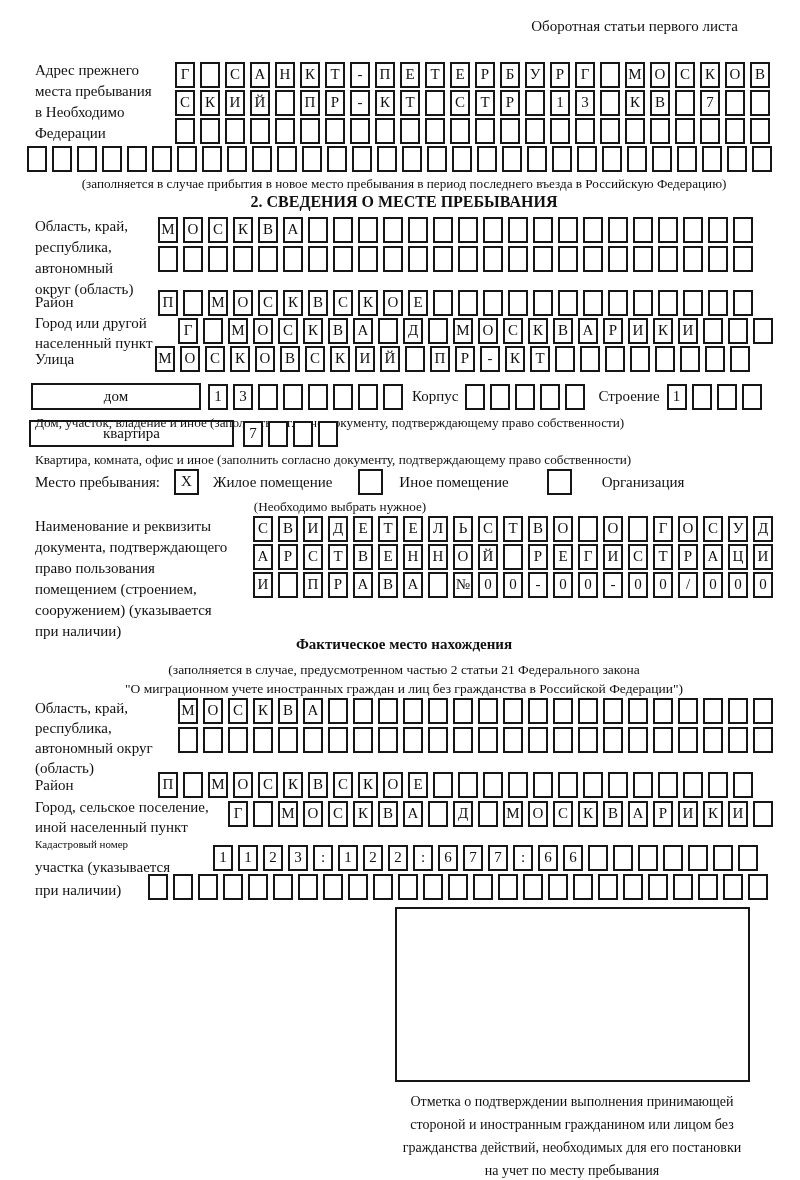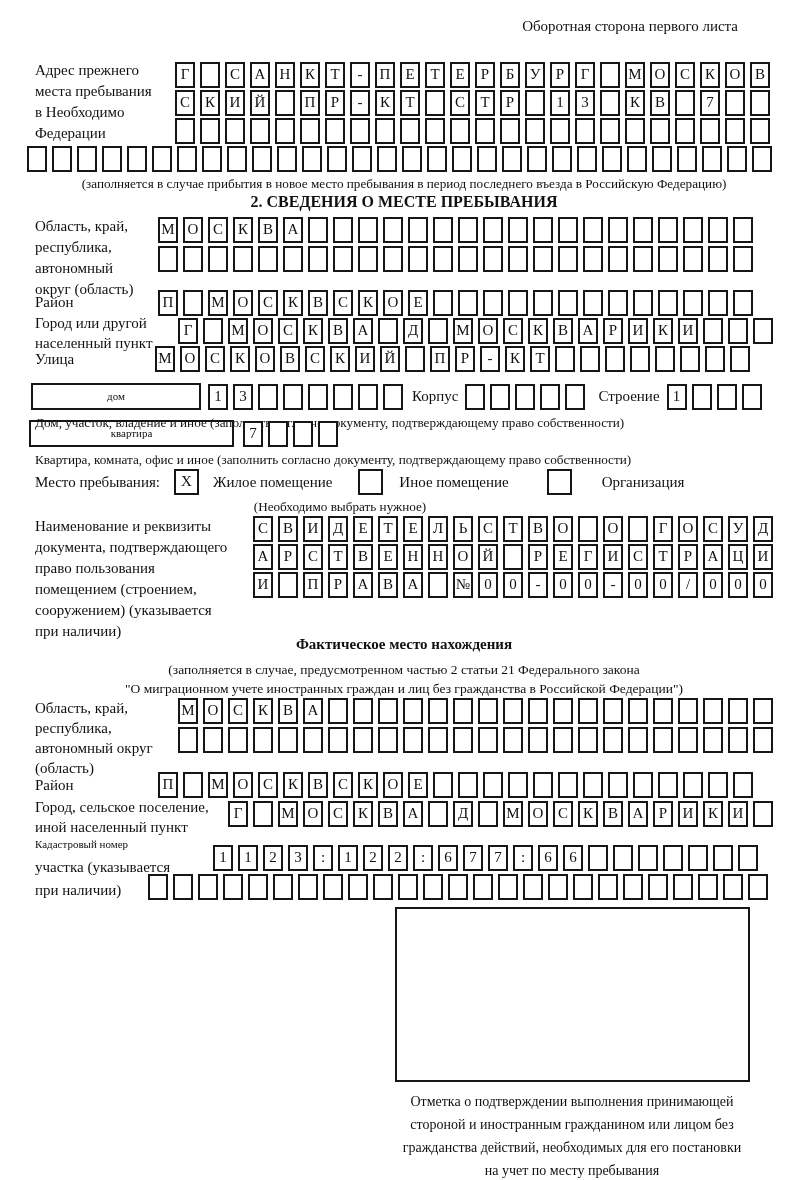--- a/index.html
+++ b/index.html
@@ -8,33 +8,33 @@
   .abs{position:absolute;}
   .cells{display:flex;gap:5px;}
   .cell{flex:none;width:20px;height:26px;border:2px solid #161616;box-sizing:border-box;
         text-align:center;font-size:15px;line-height:21px;background:#fff;}
   .lbl{font-size:15px;line-height:21px;}
   .lbl2{font-size:15px;line-height:20px;}
   .note{font-size:13.2px;line-height:17px;}
   .center{text-align:center;width:800px;left:4px;}
   .bold{font-weight:bold;}
   .wbox{border:2px solid #161616;box-sizing:border-box;height:27px;text-align:center;
-        font-size:11px;line-height:23px;flex:none;}
+        font-size:15px;line-height:23px;flex:none;}
   .inlrow{display:flex;align-items:center;}
   .chk{flex:none;width:25px;height:26px;border:2px solid #161616;box-sizing:border-box;
        text-align:center;font-size:15px;line-height:21px;}
   .stamp{border:2px solid #161616;box-sizing:border-box;background:#fff;}
   .capline{font-size:14px;line-height:23px;text-align:center;}
 </style>
 </head>
 <body>
 
 <div class="page">
 
-  <div class="abs lbl" style="top:16px;right:62px;">Оборотная сторона первого листа</div>
+  <div class="abs lbl" style="top:16px;right:62px;">Оборотная статьи первого листа</div>
 
   <div class="abs" style="left:35px;top:60px;width:150px;">
     <div class="lbl">Адрес прежнего</div>
     <div class="lbl">места пребывания</div>
     <div class="lbl">в Необходимо</div>
     <div class="lbl">Федерации</div>
   </div>
   <div class="abs cells" style="left:175px;top:62px;">
       <span class="cell">Г</span>
       <span class="cell"></span>

